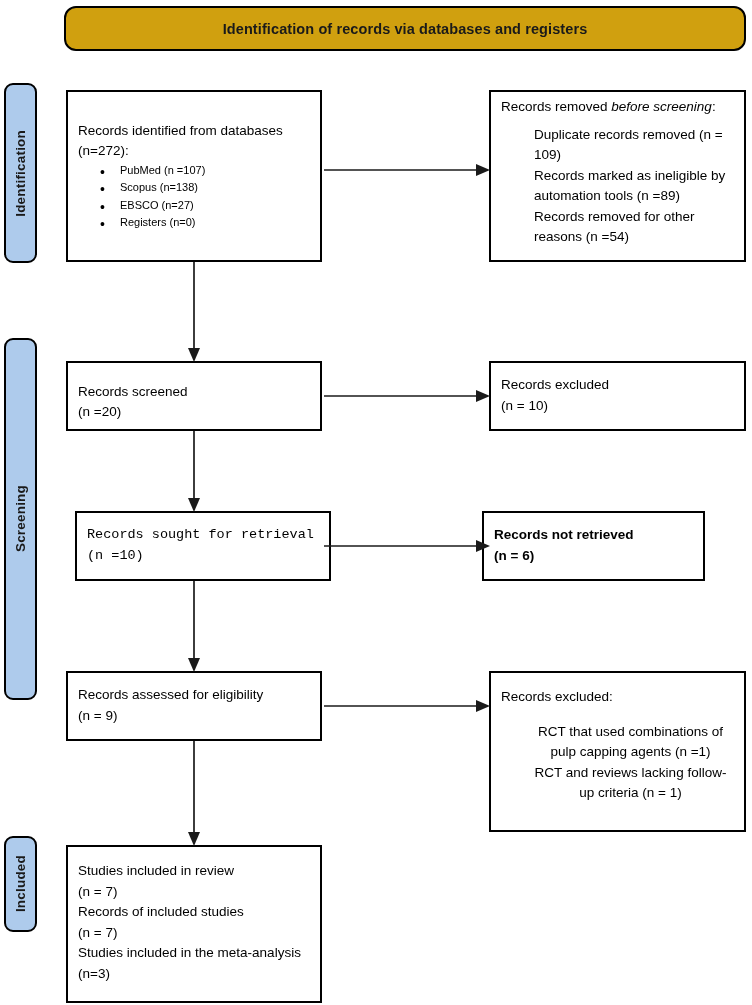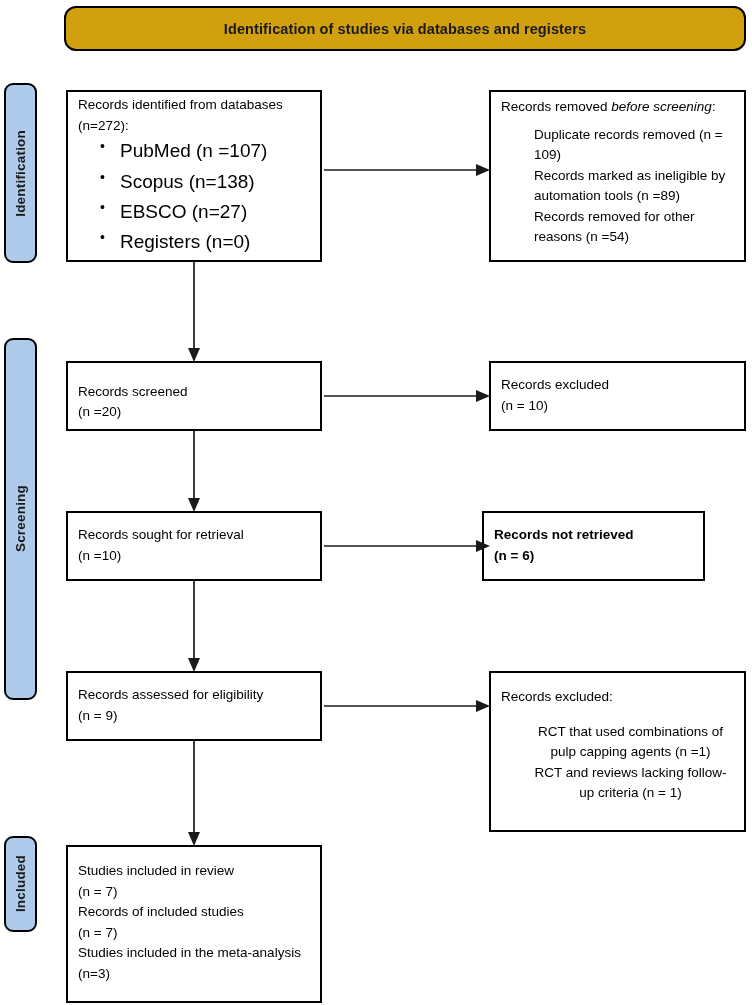--- a/index.html
+++ b/index.html
@@ -99,38 +99,38 @@
     font-size: 13.5px;
     line-height: 1.52;
     padding-left: 26px;
   }
   .bullet-list {
     margin: 0;
     padding: 0 0 0 42px;
     list-style: none;
   }
   .bullet-list li {
-    font-size: 19px;
+    font-size: 11px;
     line-height: 1.58;
     position: relative;
   }
   .bullet-list li::before {
     content: "\2022";
     position: absolute;
     left: -20px;
     top: -1px;
     font-size: 14px;
   }
 
   
   .box-identified      { left: 66px;  top: 90px;  width: 256px; height: 172px; }
   .box-removed         { left: 489px; top: 90px;  width: 257px; height: 172px; }
   .box-screened        { left: 66px;  top: 361px; width: 256px; height: 70px; justify-content: flex-end;  }
   .box-excluded-1      { left: 489px; top: 361px; width: 257px; height: 70px;  }
-  .box-sought          { left: 66px;  top: 511px; width: 256px; height: 70px;  }
+  .box-sought          { left: 75px;  top: 511px; width: 256px; height: 70px; font-family: Liberation Mono, monospace;  }
   .box-not-retrieved   { left: 482px; top: 511px; width: 223px; height: 70px; font-weight: bold;  }
   .box-eligibility     { left: 66px;  top: 671px; width: 256px; height: 70px; justify-content: center;  }
   .box-excluded-2      { left: 489px; top: 671px; width: 257px; height: 161px; justify-content: flex-start; padding-top: 14px; }
   .box-included        { left: 66px;  top: 845px; width: 256px; height: 158px; justify-content: flex-start; padding-top: 14px; }
 
   
   .conn {
     position: absolute;
     pointer-events: none;
     overflow: visible;
@@ -151,21 +151,21 @@
   .conn-v2 { left: 184px; top: 431px; width: 20px; height: 82px;  }
   .conn-v3 { left: 184px; top: 581px; width: 20px; height: 92px;  }
   .conn-v4 { left: 184px; top: 741px; width: 20px; height: 106px; }
 </style>
 </head>
 <body>
 
 <div id="diagram">
 
   <div class="banner">
-    <span class="banner-text">Identification of studies via databases and registers</span>
+    <span class="banner-text">Identification of records via databases and registers</span>
   </div>
 
   <div class="stage stage-identification">
     <span class="stage-text">Identification</span>
   </div>
   <div class="stage stage-screening">
     <span class="stage-text">Screening</span>
   </div>
   <div class="stage stage-included">
     <span class="stage-text">Included</span>

